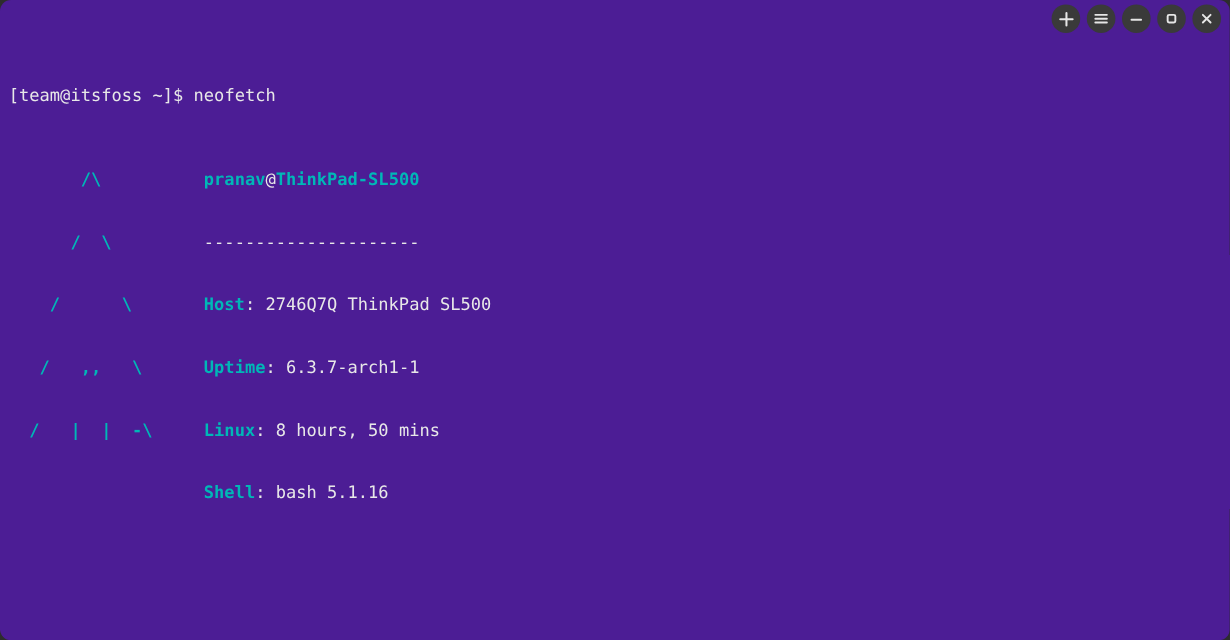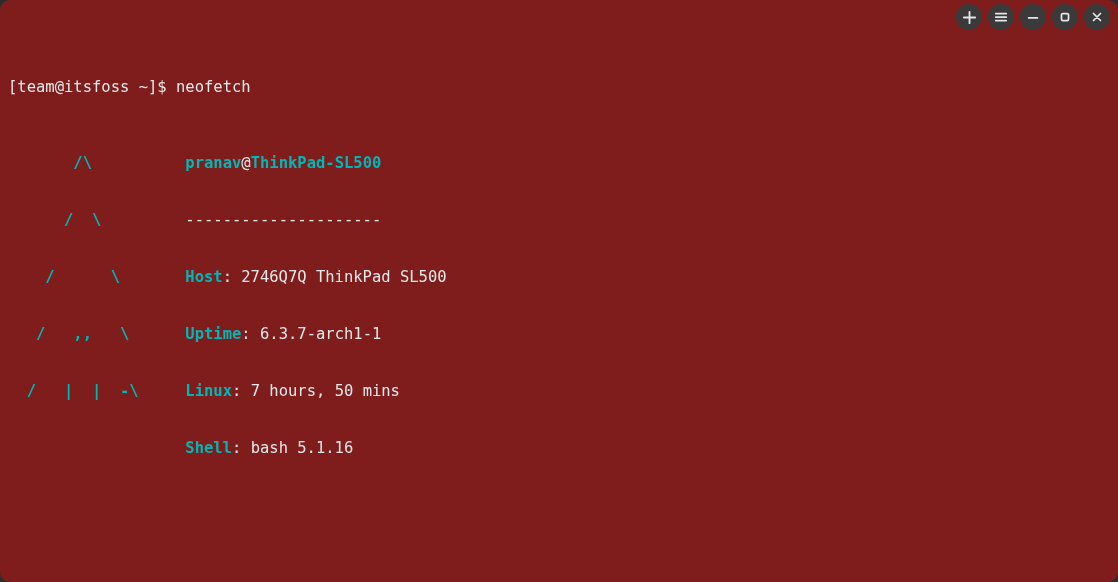--- a/index.html
+++ b/index.html
@@ -8,21 +8,21 @@
     width: 1118px; height: 582px;
     background: #2d2d2d;
     font-family: "DejaVu Sans Mono", "Liberation Mono", Consolas, monospace;
     font-size: 15.5px;
     line-height: 19px;
     color: #e8e8e8;
     overflow: hidden;
   }
   .window {
     width: 1118px; height: 582px;
-    background: #7f1d1d;
+    background: #4c1d95;
     border-radius: 10px;
     overflow: hidden;
     position: relative;
   }
   .titlebar {
     height: 34px;
     display: flex;
     align-items: center;
     justify-content: flex-end;
     padding: 0 8px;
@@ -85,21 +85,21 @@
     </div>
   </div>
 
   <div class="terminal">
     <div class="row"><span>[team@itsfoss ~]$ </span><span>neofetch</span></div>
 
     <div class="row"><span class="bcyan ascii">       /\</span><span class="indent" style="width:calc(19ch - 9ch)"></span><span class="bcyan">pranav</span><span>@</span><span class="bcyan">ThinkPad-SL500</span></div>
     <div class="row"><span class="bcyan ascii">      /  \</span><span class="indent" style="width:calc(19ch - 10ch)"></span><span>---------------------</span></div>
     <div class="row"><span class="bcyan ascii">    /      \</span><span class="indent" style="width:calc(19ch - 12ch)"></span><span class="bcyan">Host</span><span>: 2746Q7Q ThinkPad SL500</span></div>
     <div class="row"><span class="bcyan ascii">   /   ,,   \</span><span class="indent" style="width:calc(19ch - 13ch)"></span><span class="bcyan">Uptime</span><span>: 6.3.7-arch1-1</span></div>
-    <div class="row"><span class="bcyan ascii">  /   |  |  -\</span><span class="indent" style="width:calc(19ch - 14ch)"></span><span class="bcyan">Linux</span><span>: 7 hours, 50 mins</span></div>
+    <div class="row"><span class="bcyan ascii">  /   |  |  -\</span><span class="indent" style="width:calc(19ch - 14ch)"></span><span class="bcyan">Linux</span><span>: 8 hours, 50 mins</span></div>
     <div class="row"><span class="indent"></span><span class="bcyan">Shell</span><span>: bash 5.1.16</span></div>
     
     
     
     
     
     
     
     
     

